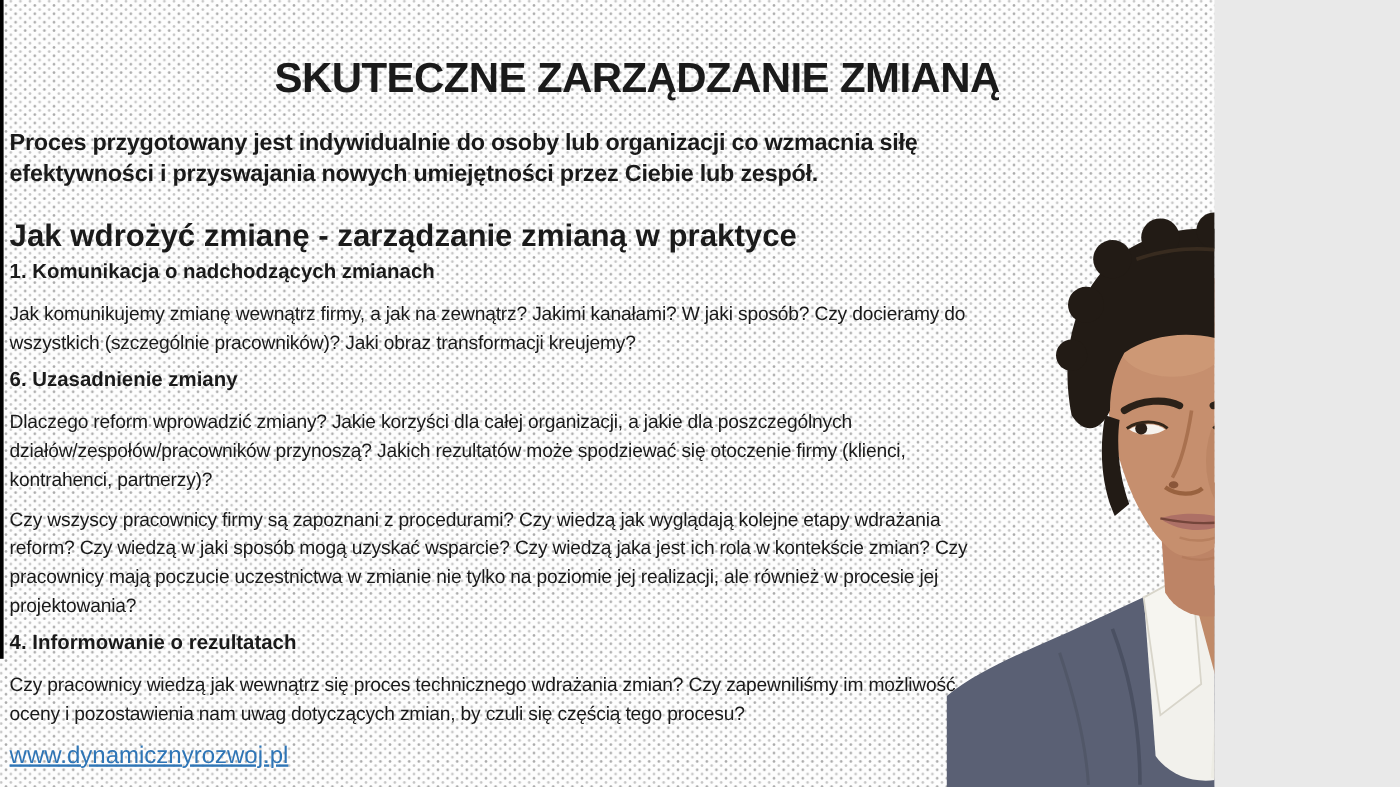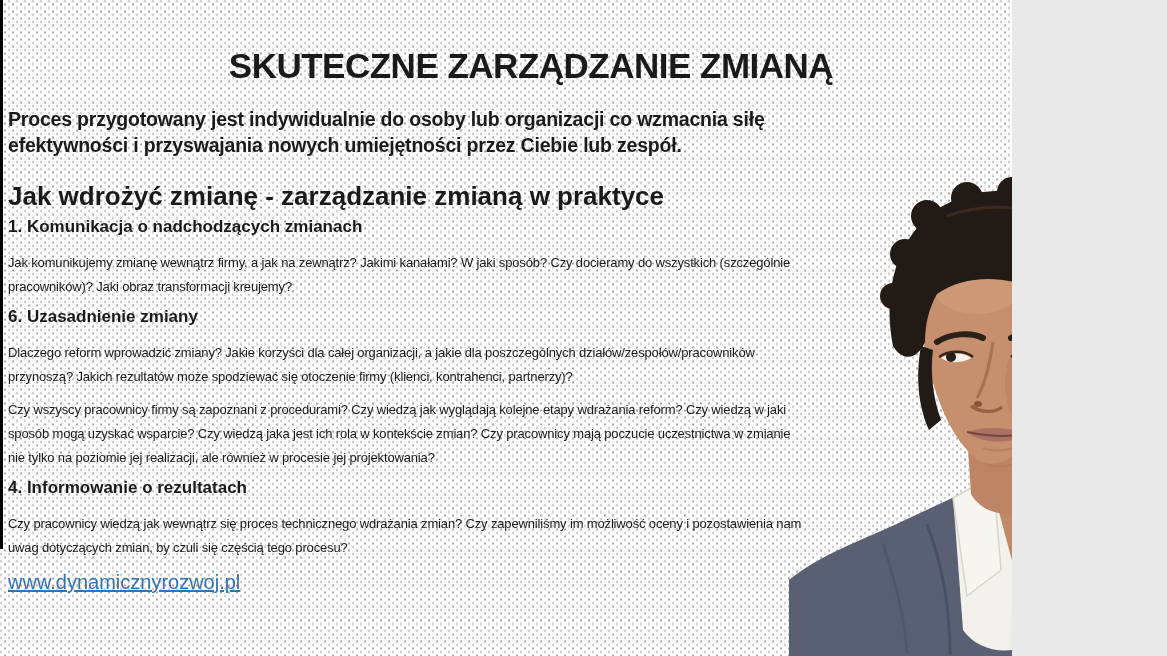--- a/index.html
+++ b/index.html
@@ -35,21 +35,21 @@
   .subheading{
     margin:0 0 11px 0;
     font-size:26px;font-weight:700;line-height:22px;
   }
   .sec-heading{
     margin:0 0 15px 0;
     font-size:17px;font-weight:700;line-height:18px;
   }
   .sec-body{
     margin:0 0 9px 0;
-    font-size:13px;line-height:24px;letter-spacing:-0.15px;
+    font-size:16px;line-height:24px;letter-spacing:-0.15px;
   }
   .site-link{
     display:inline-block;margin-top:2px;
     font-size:20px;color:#2E75B6;text-decoration:underline;
   }
   .logo{
     position:absolute;left:1021px;top:13px;width:146px;
     background:#fff;
     display:flex;flex-direction:column;align-items:center;
     padding:8px 0 8px 0;

